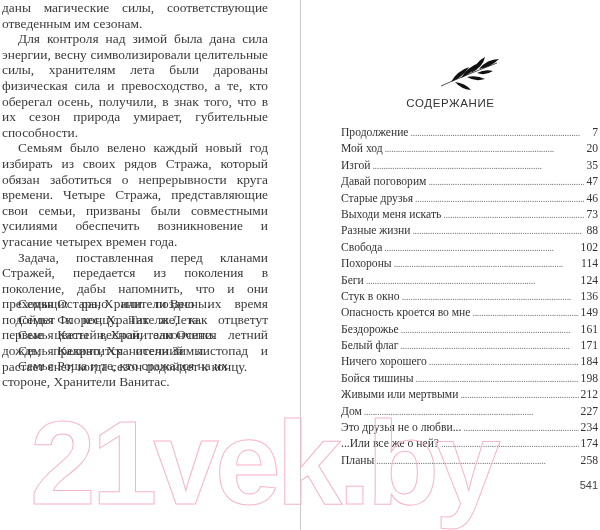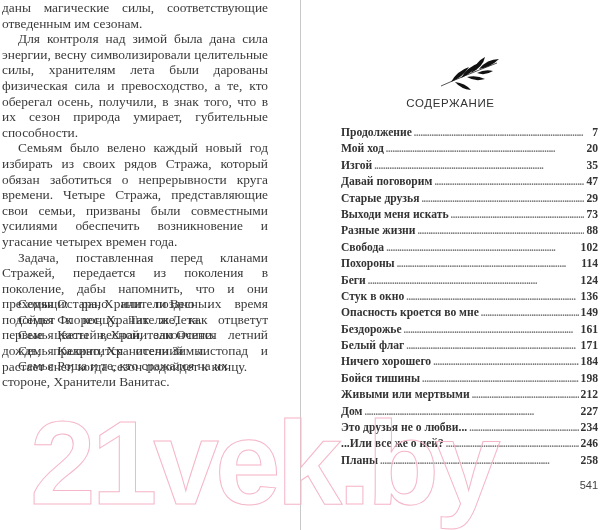--- a/index.html
+++ b/index.html
@@ -10,21 +10,21 @@
   .spine { position: absolute; left: 300px; top: 0; width: 1px; height: 530px; background: #c8c8c8; }
   .body-text { position: absolute; left: 2px; top: 0; width: 266px; font-size: 13.4px; line-height: 15.6px; }
   .body-text p { margin: 0; text-align: justify; text-indent: 16px; }
   .body-text p.first { text-indent: 0; }
   .families { position: absolute; left: 2px; top: 296px; width: 268px; font-size: 13.4px; line-height: 15.6px; }
   .families p { margin: 0; text-indent: 16px; }
   .ornament { position: absolute; left: 138px; top: 55px; width: 62px; height: 36px; }
   .toc-title { position: absolute; left: 0; top: 97px; width: 299px; text-align: center;
                font-family: "Liberation Sans", "DejaVu Sans", sans-serif; font-size: 11.5px; letter-spacing: 0.6px; color: #333; }
   .toc { position: absolute; left: 40px; top: 125px; width: 257px; }
-  .toc-row { display: flex; align-items: baseline; height: 16.4px; font-size: 11.6px; line-height: 16.4px; white-space: nowrap; font-weight: bold; }
+  .toc-row { display: flex; align-items: baseline; height: 16.4px; font-size: 11.6px; line-height: 16.4px; white-space: nowrap; }
   .toc-row .t { flex: 0 0 auto; color: #333; }
   .toc-row .d { flex: 1 1 auto; overflow: hidden; color: #777; margin: 0 2px; letter-spacing: 1.2px; font-size: 10px; }
   .toc-row .d::before { content: ". . . . . . . . . . . . . . . . . . . . . . . . . . . . . . . . . . . . . . . . . . . . . . . . . . . . . . . . . . . . . . . . . . . . . . . . . . . . ."; letter-spacing: -1.4px; }
   .toc-row .n { flex: 0 0 auto; color: #333; }
   .folio { position: absolute; right: 2px; top: 467px; font-family: "Liberation Sans", "DejaVu Sans", sans-serif; font-size: 11px; color: #444; margin-top: 12px; }
   .watermark { position: absolute; left: 30px; top: 404px; font-family: "Liberation Sans", "DejaVu Sans", sans-serif; font-weight: bold;
                font-size: 118px; line-height: 1; letter-spacing: -4px; color: transparent; -webkit-text-stroke: 1px #f5b6c8; pointer-events: none; }
 </style>
 </head>
 <body>
@@ -76,21 +76,21 @@
         <span class="n">35</span>
       </div>
     <div class="toc-row">
         <span class="t">Давай поговорим</span>
         <span class="d"></span>
         <span class="n">47</span>
       </div>
     <div class="toc-row">
         <span class="t">Старые друзья</span>
         <span class="d"></span>
-        <span class="n">29</span>
+        <span class="n">46</span>
       </div>
     <div class="toc-row">
         <span class="t">Выходи меня искать</span>
         <span class="d"></span>
         <span class="n">73</span>
       </div>
     <div class="toc-row">
         <span class="t">Разные жизни</span>
         <span class="d"></span>
         <span class="n">88</span>
@@ -151,21 +151,21 @@
         <span class="n">227</span>
       </div>
     <div class="toc-row">
         <span class="t">Это друзья не о любви...</span>
         <span class="d"></span>
         <span class="n">234</span>
       </div>
     <div class="toc-row">
         <span class="t">...Или все же о ней?</span>
         <span class="d"></span>
-        <span class="n">246</span>
+        <span class="n">174</span>
       </div>
     <div class="toc-row">
         <span class="t">Планы</span>
         <span class="d"></span>
         <span class="n">258</span>
       </div>
   </div>
   <div class="folio">541</div>
 </div>
 

